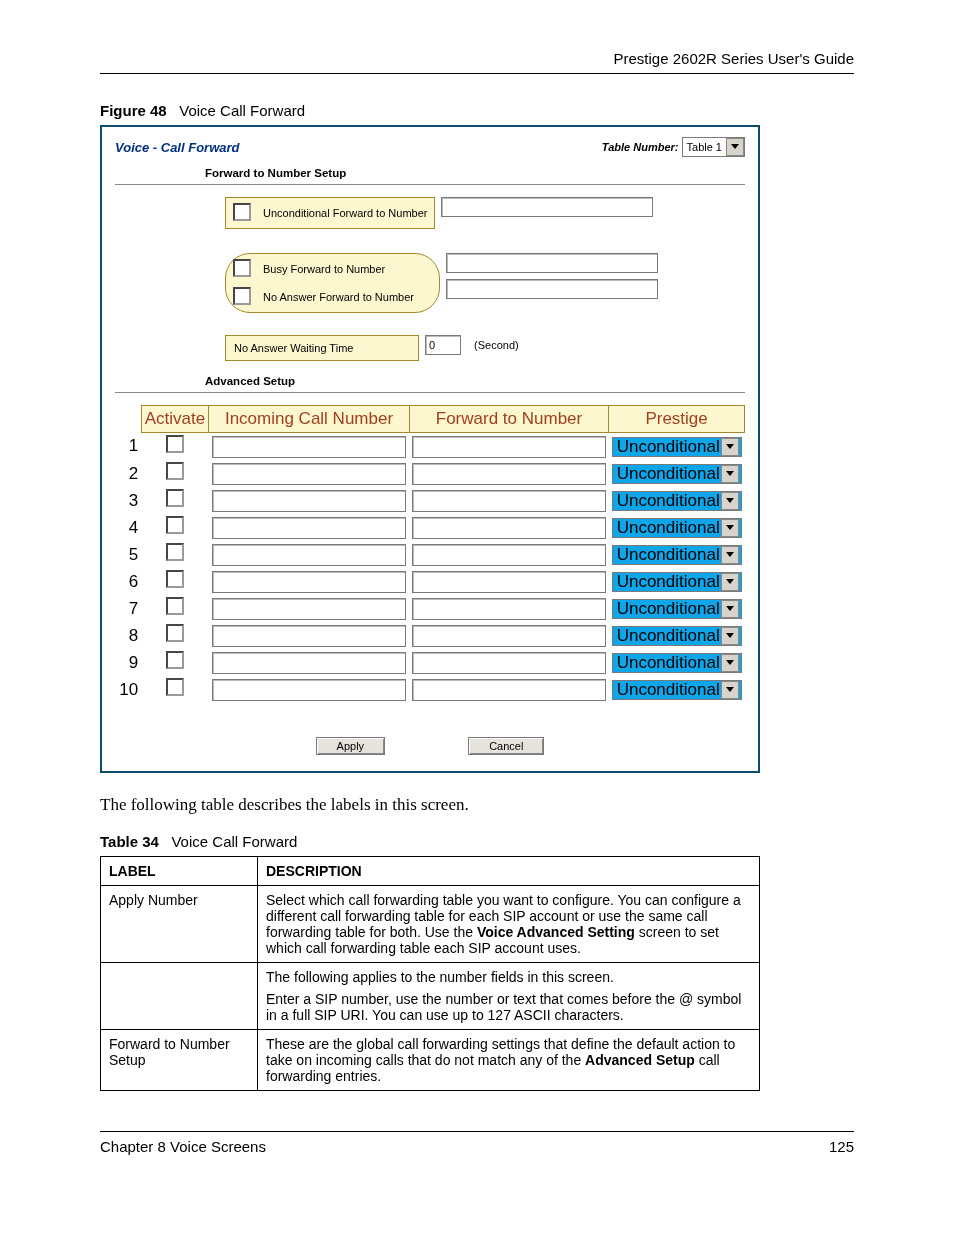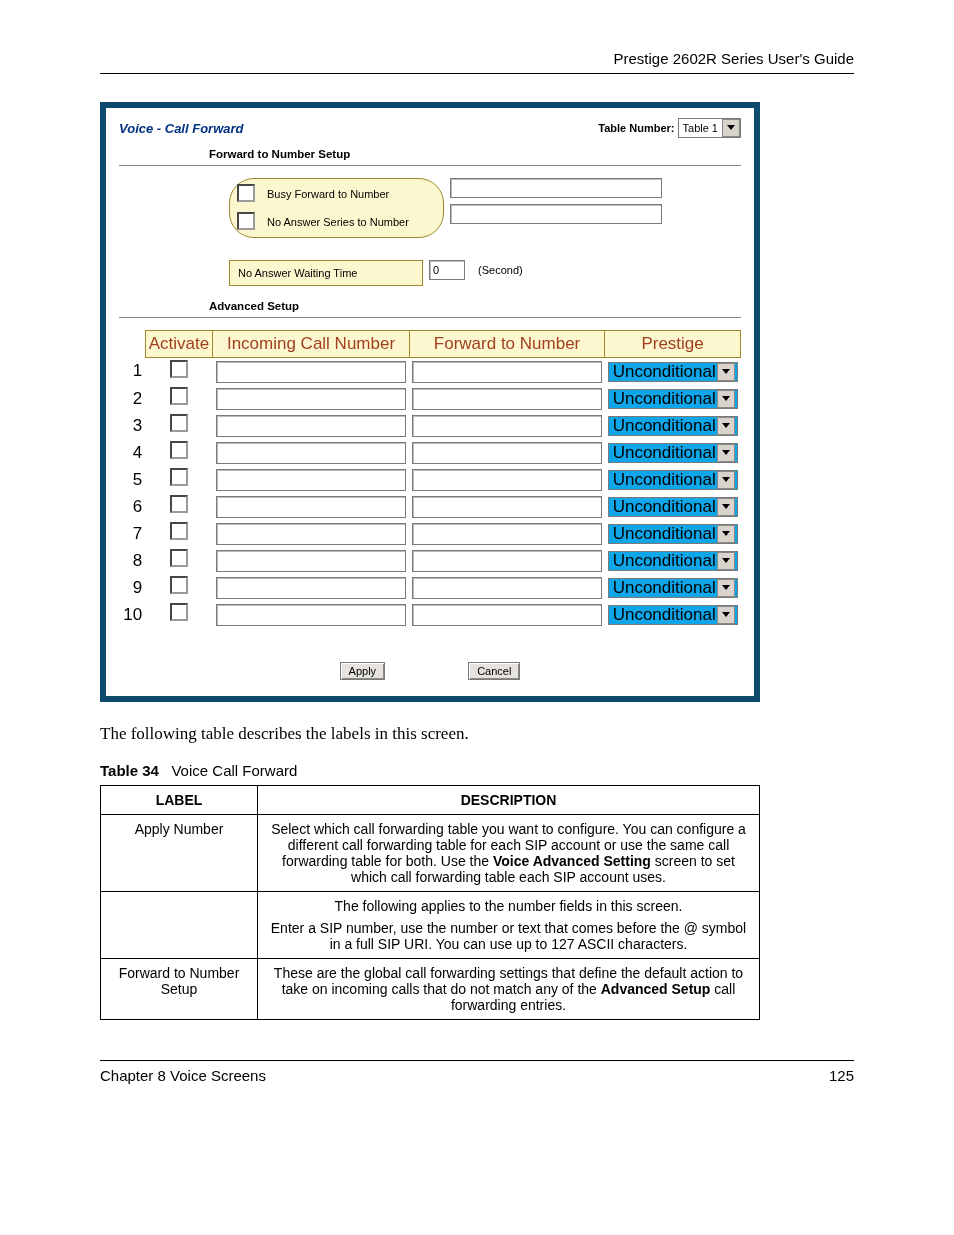--- a/index.html
+++ b/index.html
@@ -28,21 +28,21 @@
   }
   .fig-caption {
     font-size: 15px;
     margin-bottom: 6px;
   }
   .fig-caption b {
     font-weight: bold;
   }
   
   .shot {
-    border: 6px solid #0c4a6e;
+    border: 2px solid #0c4a6e;
     padding: 10px 13px 16px 13px;
     background: #fff;
     font-family: Verdana, Arial, sans-serif;
     font-size: 11px;
     width: 660px;
     box-sizing: border-box;
   }
   .shot-head {
     display: flex;
     justify-content: space-between;
@@ -53,20 +53,21 @@
     color: #003080;
     font-style: italic;
     font-weight: bold;
     font-size: 13px;
   }
   .shot-tablenum {
     font-size: 11px;
   }
   .shot-tablenum .lbl {
     font-weight: bold;
+    font-style: italic;
   }
   .section-label {
     font-weight: bold;
     font-size: 11.5px;
     padding: 6px 0 2px 90px;
   }
   .shot-hr {
     border: none;
     border-top: 1px solid #888;
     margin: 3px 0 12px 0;
@@ -178,21 +179,21 @@
   .btn-row {
     text-align: center;
     margin-top: 34px;
   }
   .winbtn {
     font-family: inherit;
     font-size: 11px;
     background: #e6e3dd;
     border: 1px solid #7a7a7a;
     box-shadow: inset 1px 1px 0 #fff, inset -1px -1px 0 #888;
-    padding: 2px 8px;
+    padding: 2px 20px;
     margin: 0 40px;
     cursor: pointer;
   }
   
   .bodytext {
     font-family: "Times New Roman", serif;
     font-size: 17px;
     margin: 22px 0 18px 0;
   }
   .tbl-caption {
@@ -201,21 +202,21 @@
   }
   .tbl-caption b { font-weight: bold; }
   .desc-table {
     border-collapse: collapse;
     width: 660px;
     font-size: 14px;
   }
   .desc-table th, .desc-table td {
     border: 1px solid #000;
     padding: 6px 8px;
-    text-align: center;
+    text-align: left;
     vertical-align: top;
   }
   .desc-table th {
     font-weight: bold;
   }
   .desc-table td.lblcol { width: 140px; }
   .footer {
     display: flex;
     justify-content: space-between;
     font-size: 15px;
@@ -225,20 +226,23 @@
     gap: 30px;
   }
 </style>
 </head>
 <body>
 
 <div class="page">
   <div class="header-guide">Prestige 2602R Series User's Guide</div>
   <hr class="hr">
 
+  <div class="fig-caption">
+    <b>Figure 48</b>&nbsp;&nbsp;&nbsp;<span>Voice Call Forward</span>
+  </div>
 
   <div class="shot">
     <div class="shot-head">
       <span class="shot-title">Voice - Call Forward</span>
       <span class="shot-tablenum">
         <span class="lbl">Table Number:</span>
         <span style="display:inline-flex;align-items:center;border:1px solid #7a7a7a;height:18px;padding-left:4px;background:#fff;">
           <span>Table 1</span>
           <span class="dd-btn" style="margin-left:4px;">
             <svg width="8" height="6">
@@ -246,31 +250,42 @@
               </svg>
           </span>
         </span>
       </span>
     </div>
 
     <div class="section-label">Forward to Number Setup</div>
     <hr class="shot-hr">
 
     <div class="fsetup">
+      <div class="flexrow row1">
+        <table class="yellow-group">
+            <tbody>
+              <tr>
+          <td><span class="grp-ck"></span></td>
+          <td>Unconditional Forward to Number</td>
+        </tr>
+            </tbody>
+          </table>
+        <span class="shot-input-lg"></span>
+      </div>
 
       <div class="flexrow row2">
         <table class="yellow-group" style="width:215px;border-radius:25px;">
           <tbody>
               <tr>
             <td><span class="grp-ck"></span></td>
             <td style="text-align:left;">Busy Forward to Number</td>
           </tr>
           <tr>
             <td><span class="grp-ck"></span></td>
-            <td style="text-align:left;">No Answer Series to Number</td>
+            <td style="text-align:left;">No Answer Forward to Number</td>
           </tr>
         </tbody>
           </table>
         <div>
           <div style="margin-bottom:6px;"><span class="shot-input-lg"></span></div>
           <div><span class="shot-input-lg"></span></div>
         </div>
       </div>
 
       <div class="flexrow rowW" style="margin-top:22px;">

